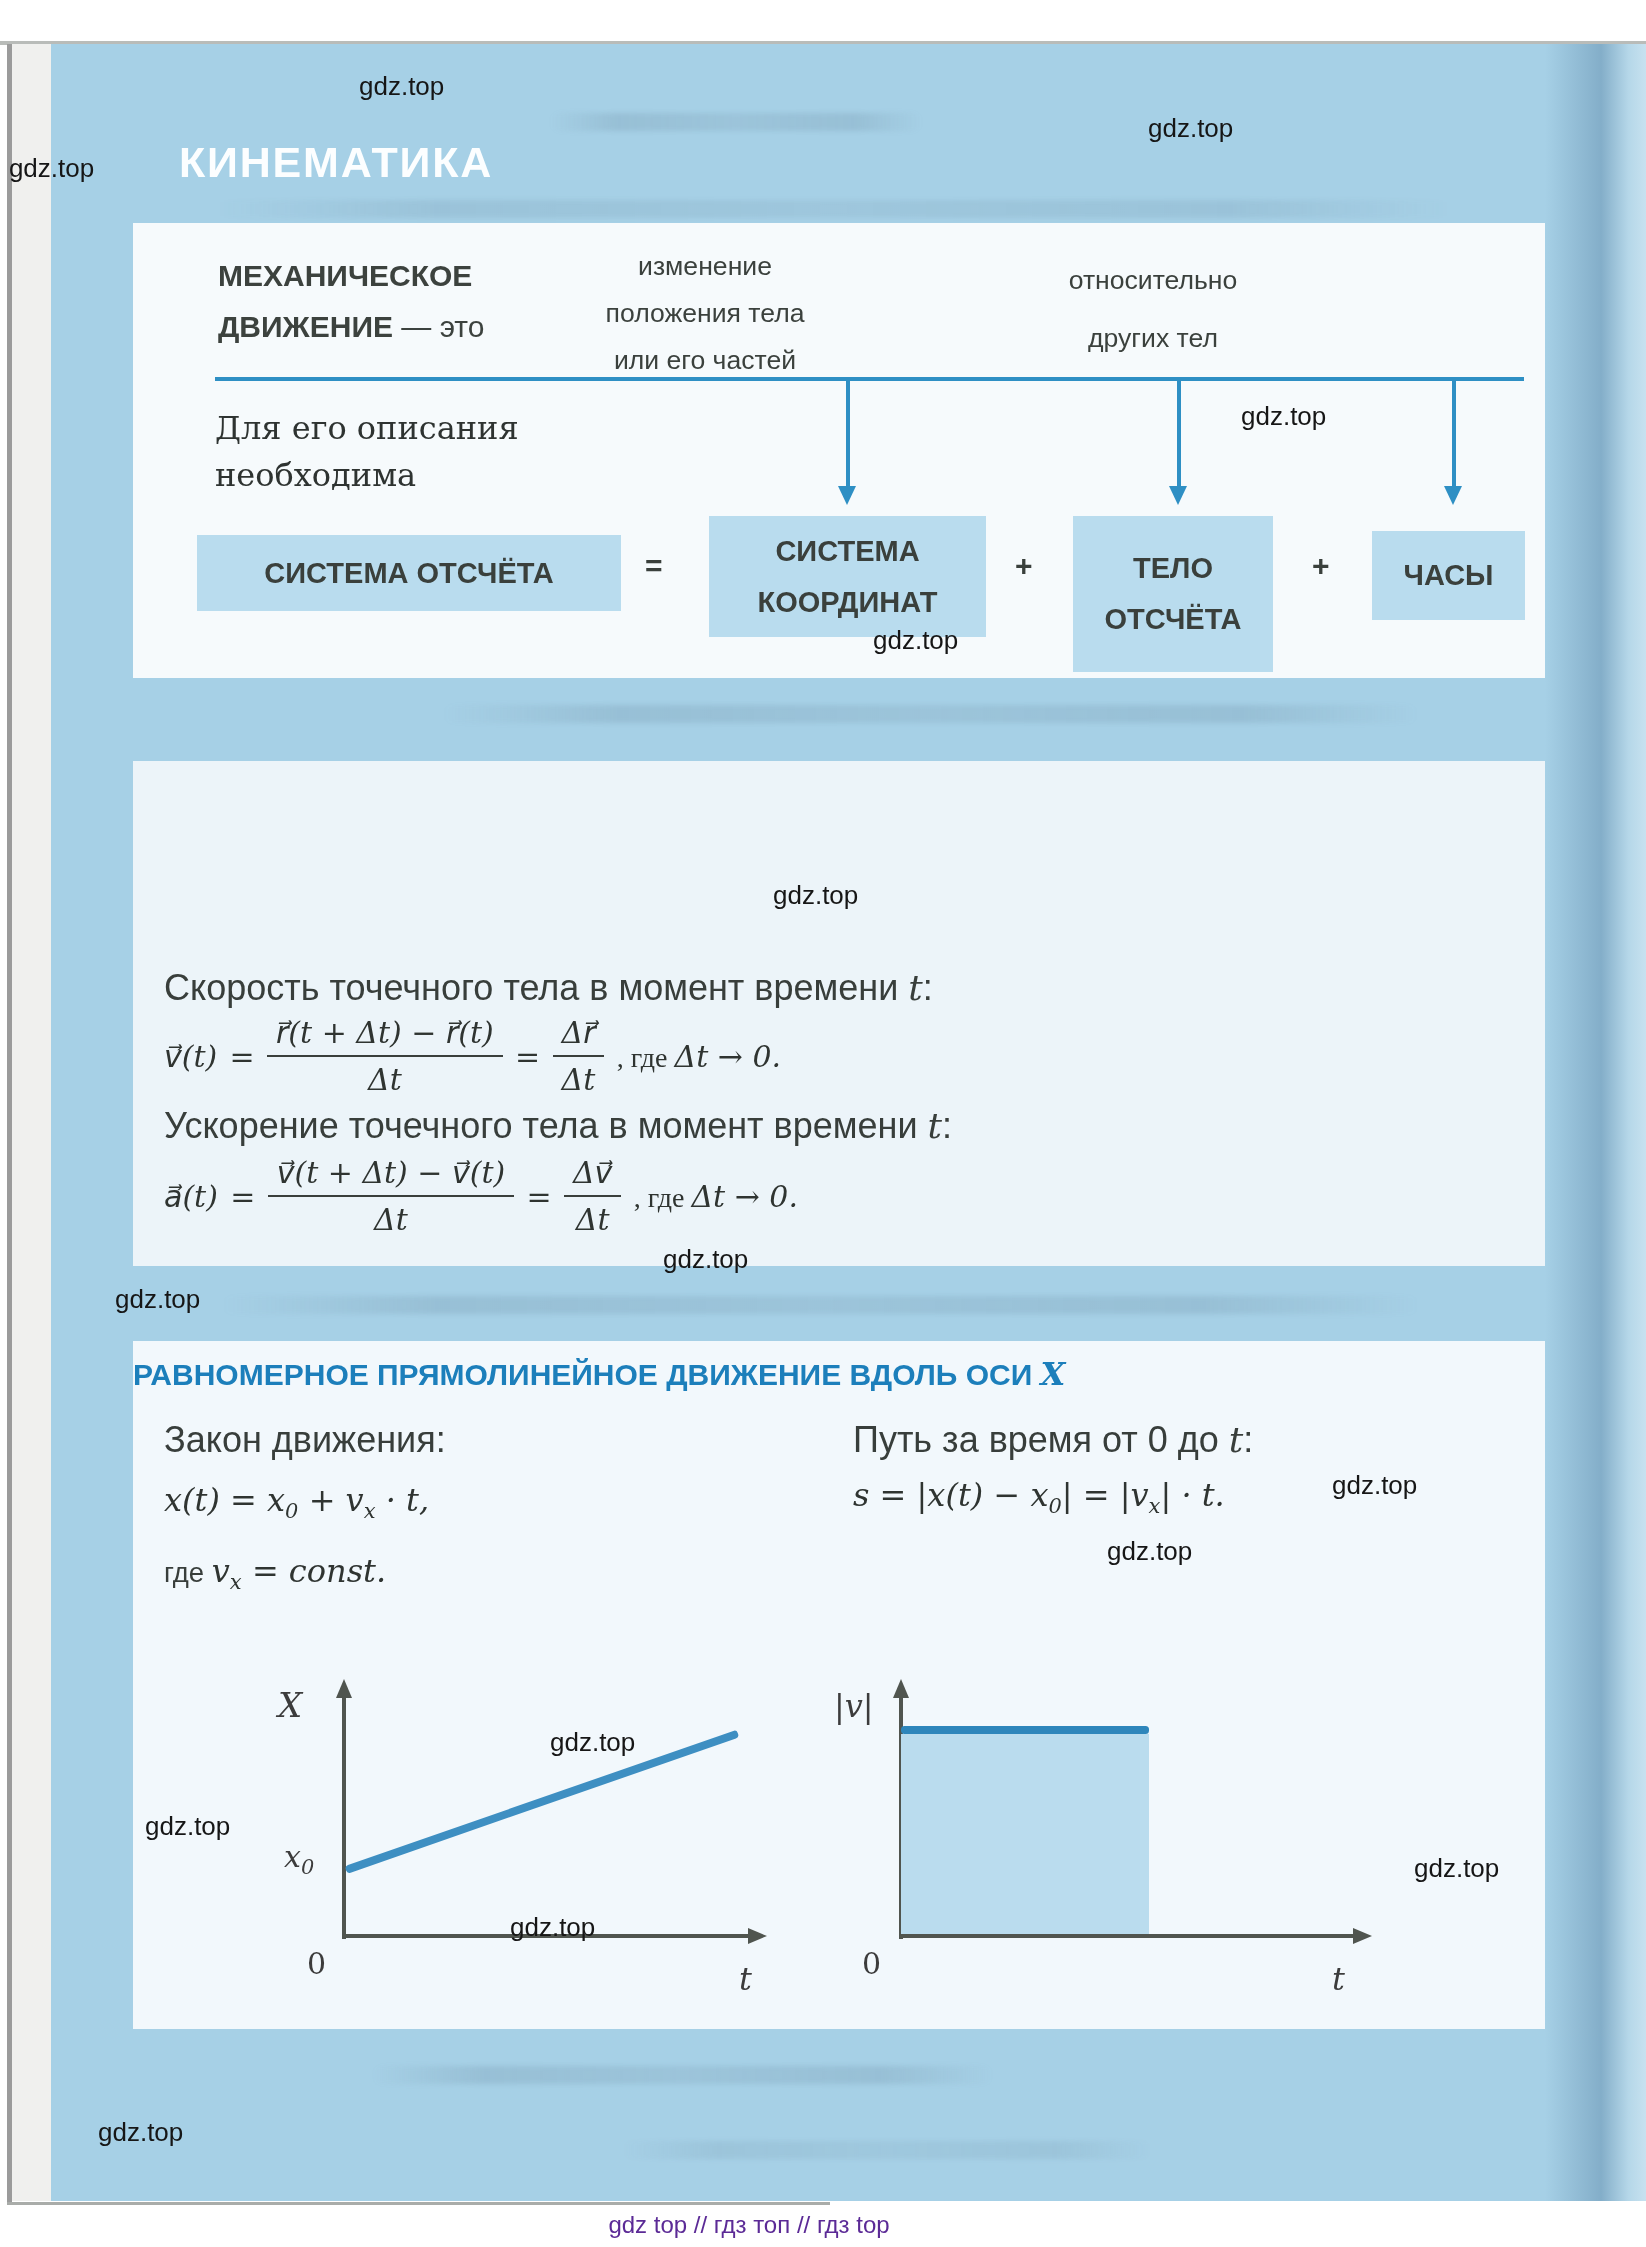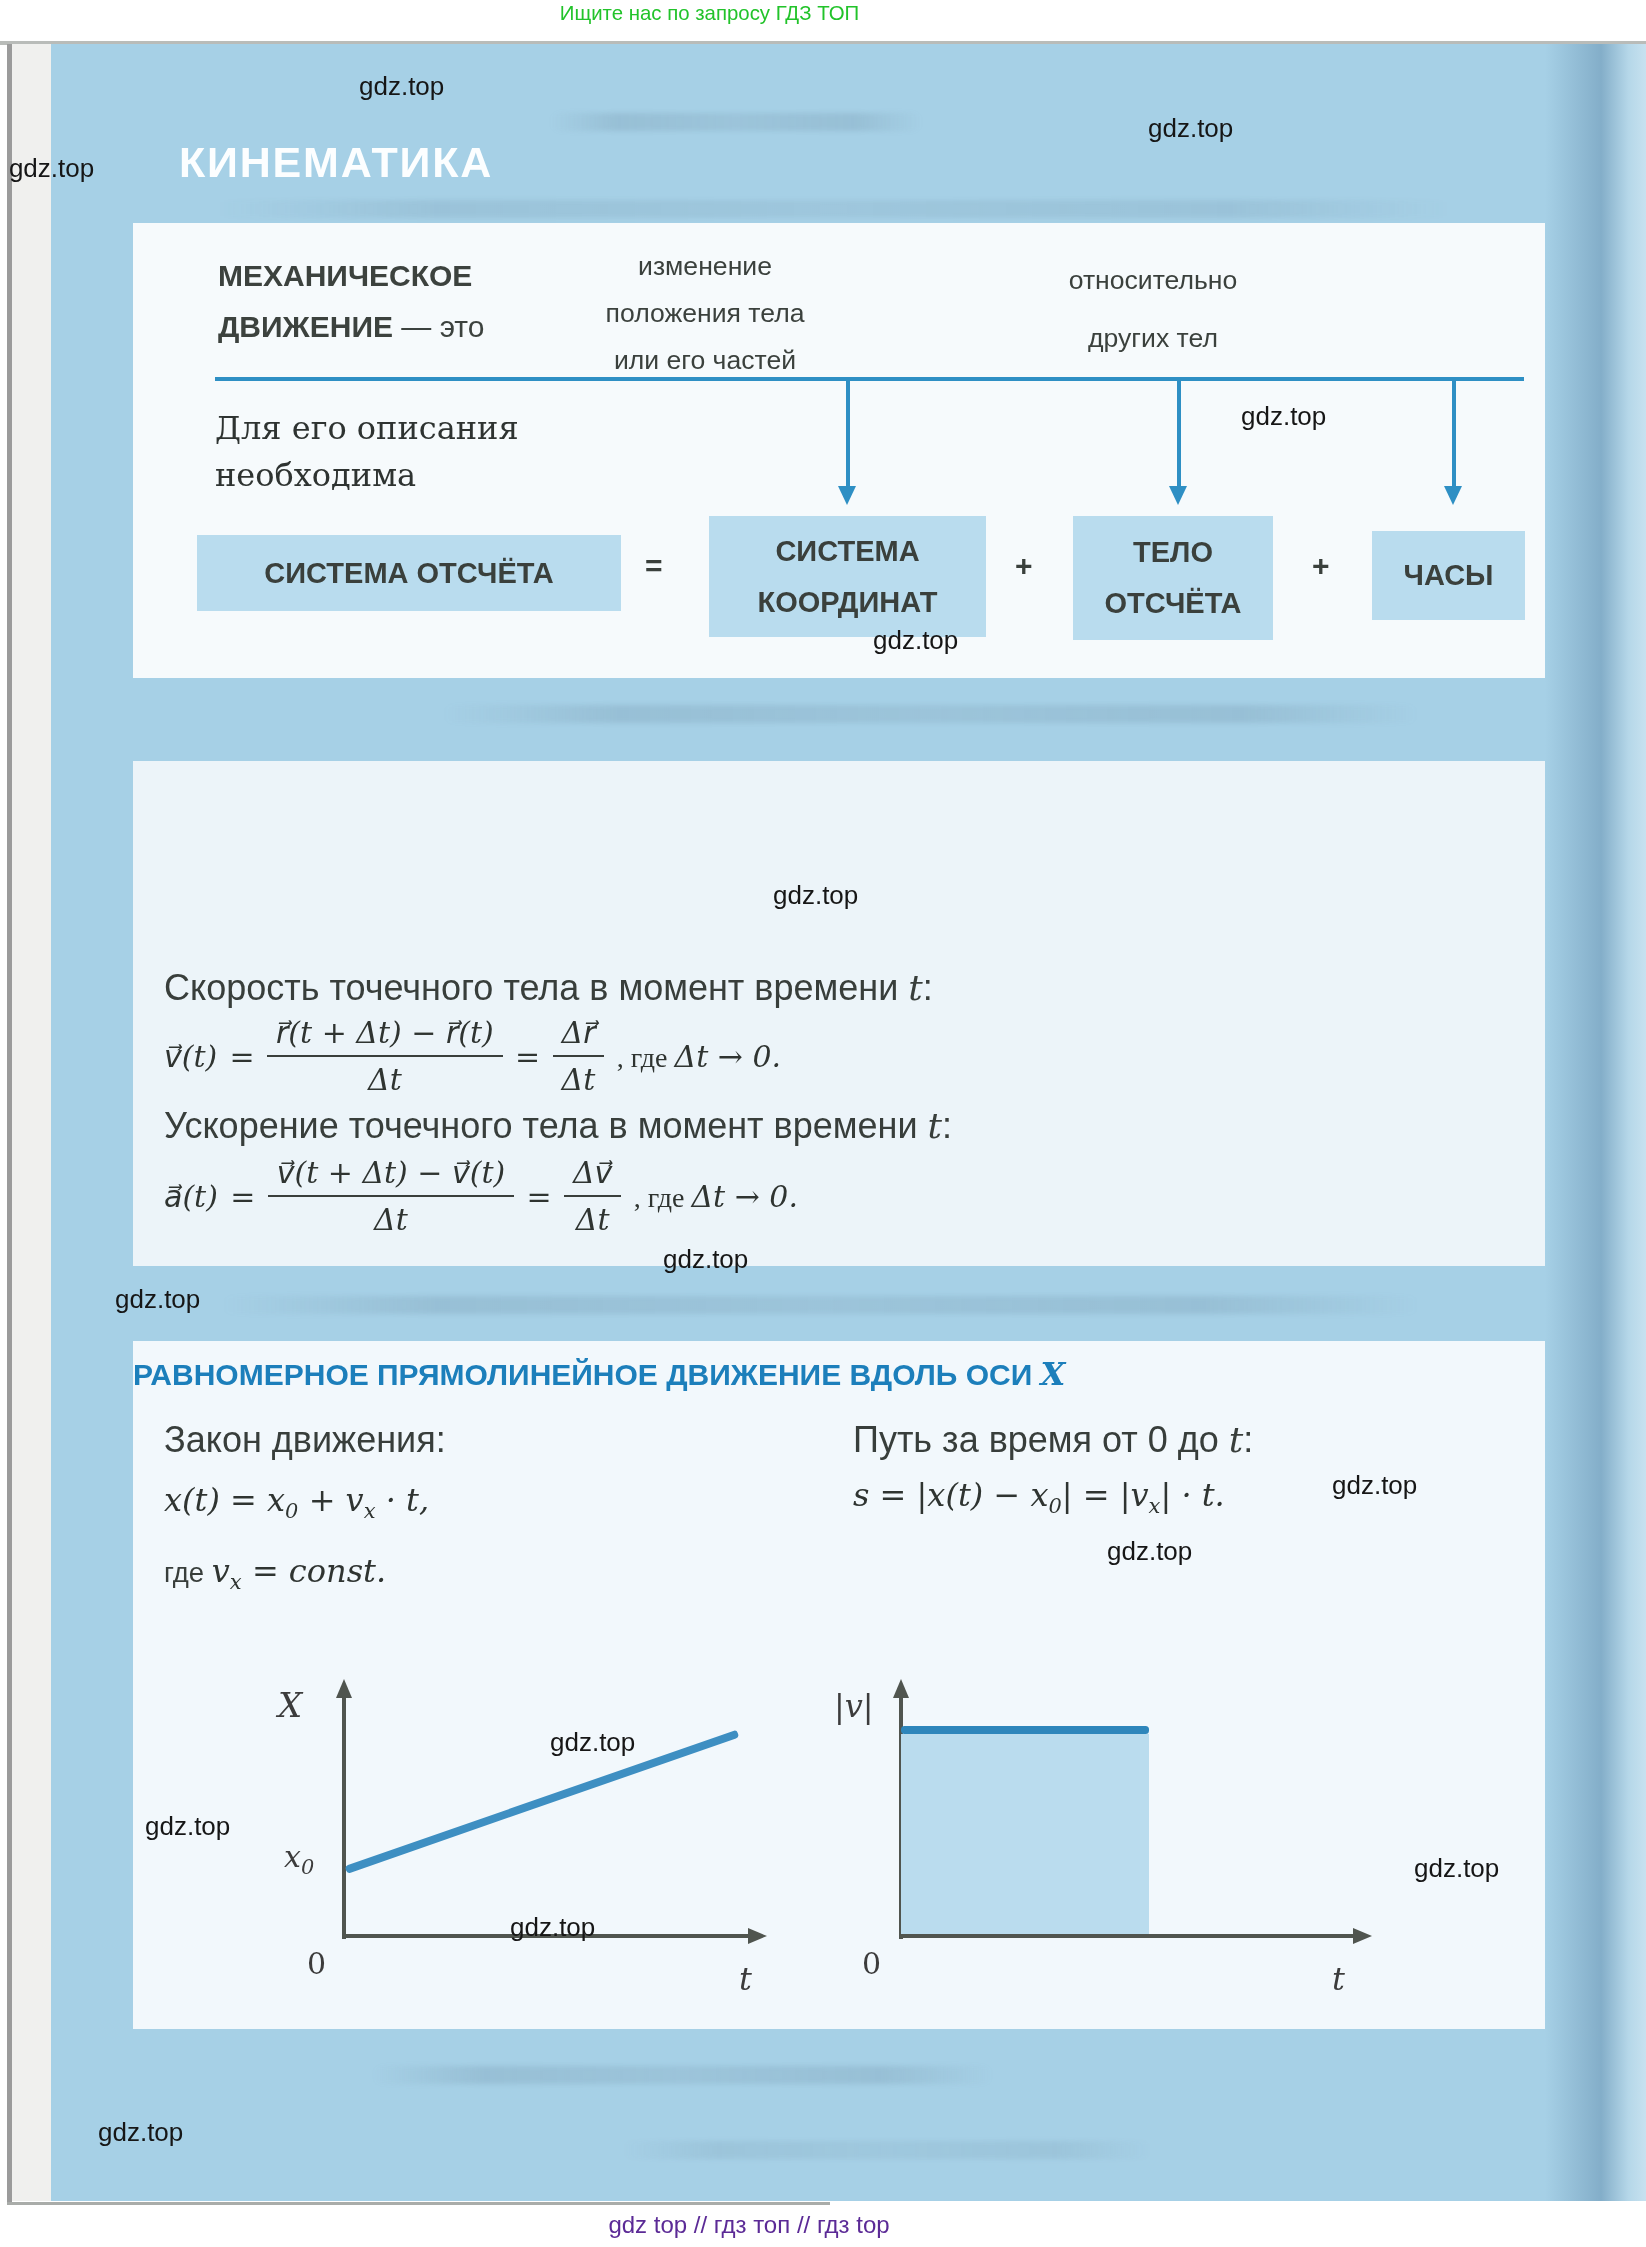--- a/index.html
+++ b/index.html
@@ -91,21 +91,20 @@
   .bleed{position:absolute;height:17.7px;border-radius:8.9px;filter:blur(2.7px);
         background:linear-gradient(90deg,rgba(96,128,150,0) 0%,rgba(96,128,150,.20) 18%,
         rgba(96,128,150,.14) 50%,rgba(96,128,150,.20) 82%,rgba(96,128,150,0) 100%);}
 </style>
 </head>
 <body>
 
 <div id="page-root">
 
   <div class="top-strip"></div>
-  <div class="promo">Ищите нас по запросу ГДЗ ТОП</div>
 
   <div class="page-top-edge"></div>
   <div class="left-edge-line"></div>
   <div class="left-gutter"></div>
   <div class="blue-page"></div>
   <div class="right-curl"></div>
 
   <div class="bleed" style="left:550px;top:113px;width:372px;"></div>
   <div class="bleed" style="left:213px;top:200px;width:1241px;opacity:.8;"></div>
   <div class="bleed" style="left:266px;top:293px;width:1153px;opacity:.7;"></div>
@@ -152,21 +151,21 @@
 
     <div class="chip" style="left:64px;top:312px;width:424px;height:76px;">
       <span>СИСТЕМА ОТСЧЁТА</span>
     </div>
     <div class="op" style="left:512px;top:326px;">=</div>
     <div class="chip" style="left:576px;top:293px;width:277px;height:121px;line-height:51px;">
       <span>СИСТЕМА</span>
       <span>КООРДИНАТ</span>
     </div>
     <div class="op" style="left:882px;top:326px;">+</div>
-    <div class="chip" style="left:940px;top:293px;width:200px;height:124px;line-height:51px;">
+    <div class="chip" style="left:940px;top:293px;width:200px;height:156px;line-height:51px;">
       <span>ТЕЛО</span>
       <span>ОТСЧЁТА</span>
     </div>
     <div class="op" style="left:1179px;top:326px;">+</div>
     <div class="chip" style="left:1239px;top:308px;width:153px;height:89px;">
       <span>ЧАСЫ</span>
     </div>
   </div>
 
   <div class="cbox" id="box-trajectory">

